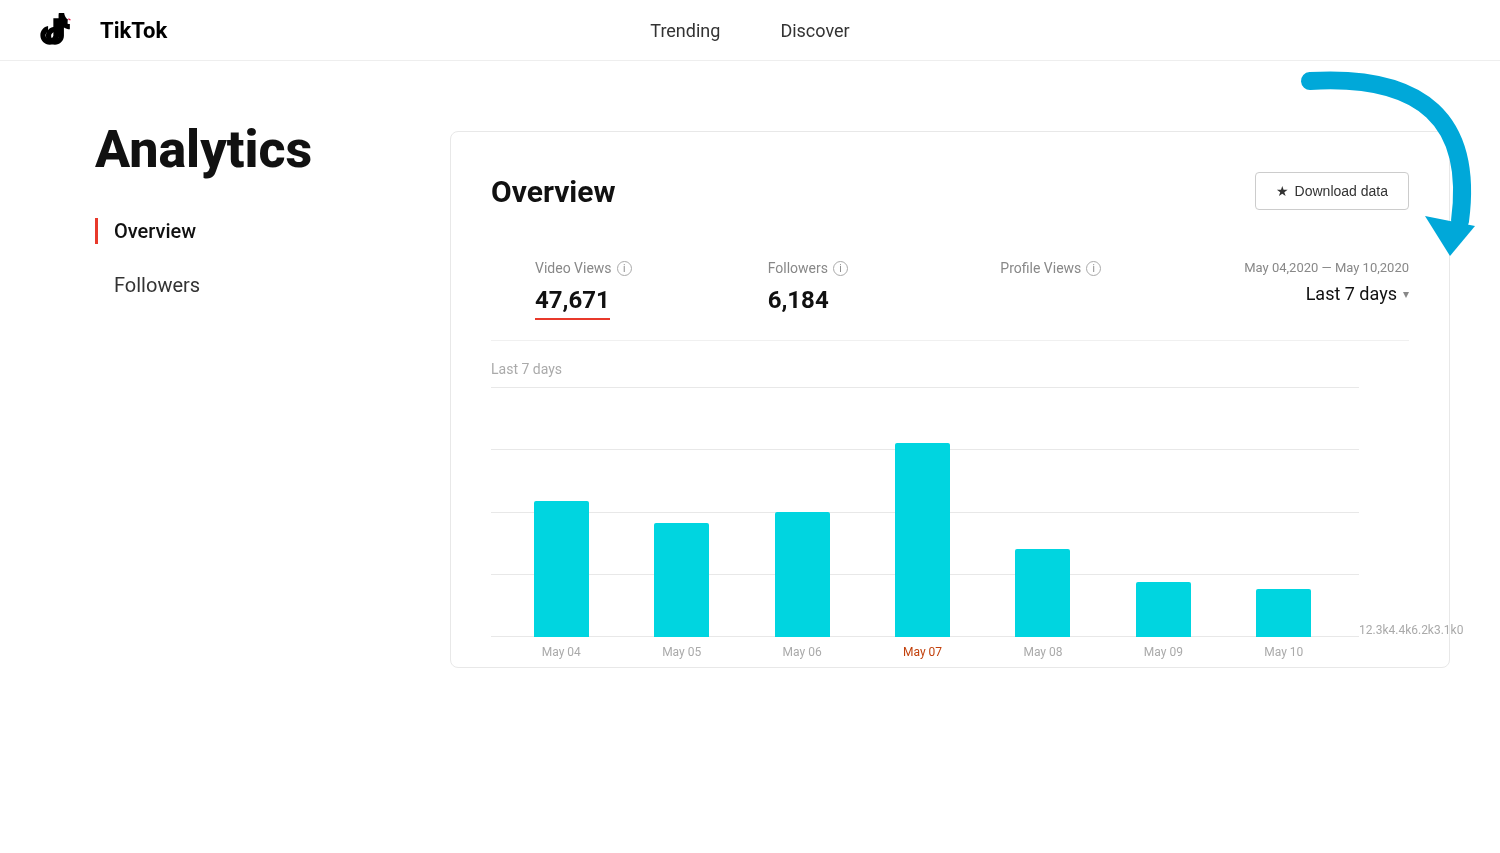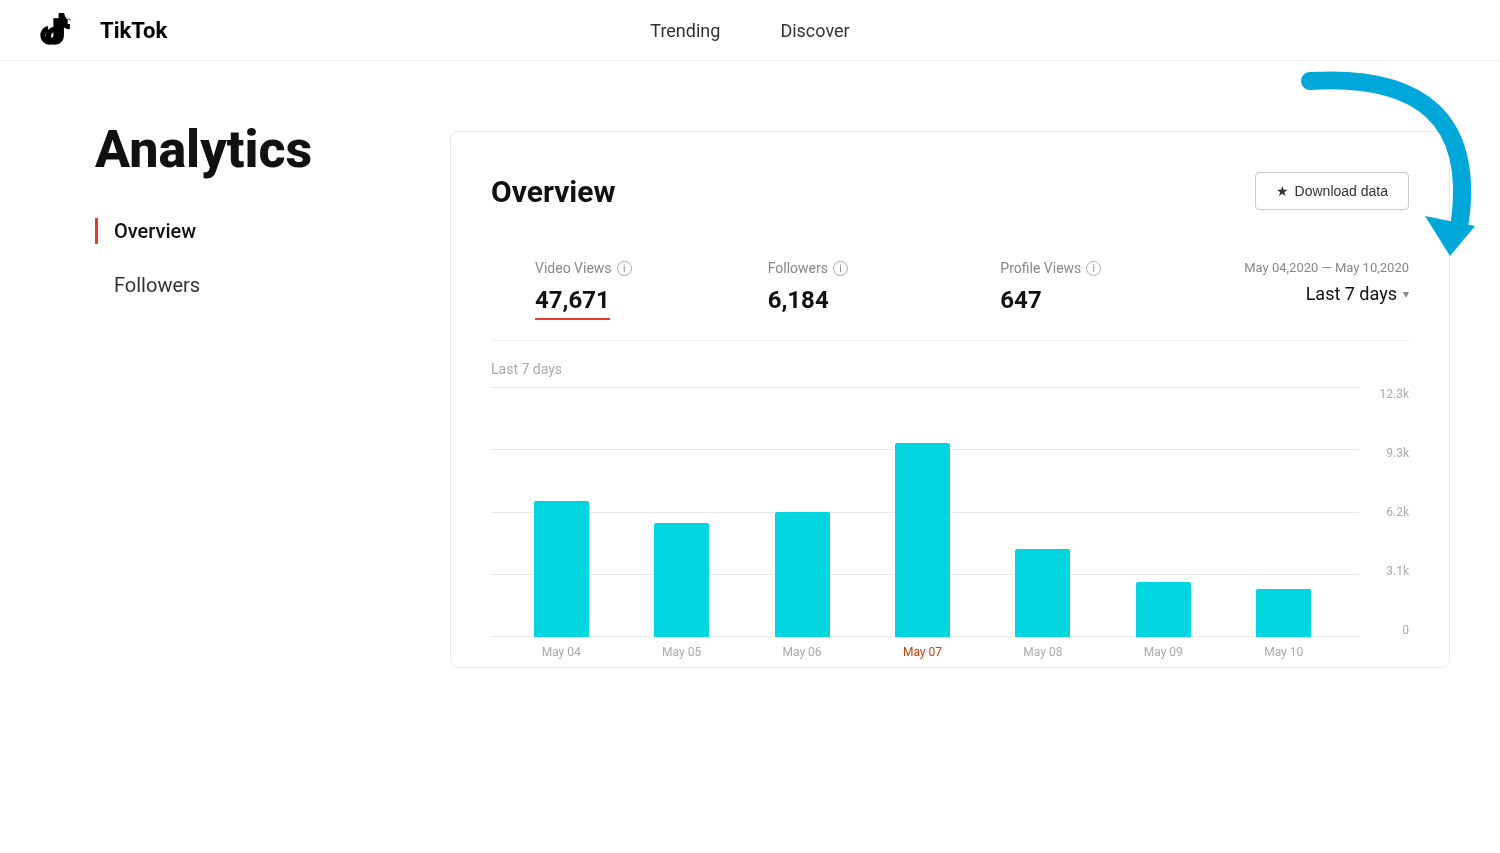--- a/index.html
+++ b/index.html
@@ -234,21 +234,21 @@
     .grid-line {
       width: 100%;
       border-top: 1px solid #e8e8e8;
     }
     .y-axis-labels {
       position: absolute;
       right: 0;
       top: 0;
       bottom: 30px;
       display: flex;
-      flex-direction: column;
+      flex-direction: row;
       justify-content: space-between;
       align-items: flex-end;
       width: 50px;
     }
     .y-label {
       font-size: 12px;
       color: #aaa;
     }
     .bars-area {
       position: absolute;
@@ -274,21 +274,21 @@
       border-radius: 2px 2px 0 0;
     }
     .x-labels {
       position: absolute;
       left: 0;
       right: 55px;
       bottom: 0;
       height: 30px;
       display: flex;
       align-items: center;
-      justify-content: flex-start;
+      justify-content: flex-end;
       padding: 0 10px;
     }
     .x-label {
       font-size: 12px;
       color: #aaa;
       flex: 1;
       text-align: center;
     }
   </style>
 </head>
@@ -353,21 +353,20 @@
             <span>Followers</span>
             <span class="info-icon">i</span>
           </div>
           <div class="stat-value">6,184</div>
         </div>
         <div class="stat-item">
           <div class="stat-label">
             <span>Profile Views</span>
             <span class="info-icon">i</span>
           </div>
-          <div class="stat-value">647</div>
         </div>
         <div class="date-range-area">
           <div class="date-range-text">May 04,2020 — May 10,2020</div>
           <div class="date-range-select">
             <span>Last 7 days</span>
             <span class="chevron-down">▾</span>
           </div>
         </div>
       </div>
 
@@ -378,21 +377,21 @@
           <div class="chart-grid">
             <div class="grid-line"></div>
             <div class="grid-line"></div>
             <div class="grid-line"></div>
             <div class="grid-line"></div>
             <div class="grid-line"></div>
           </div>
 
           <div class="y-axis-labels">
             <span class="y-label">12.3k</span>
-            <span class="y-label">9.3k</span>
+            <span class="y-label">4.4k</span>
             <span class="y-label">6.2k</span>
             <span class="y-label">3.1k</span>
             <span class="y-label">0</span>
           </div>
 
           <div class="bars-area" id="bars-area">
               <div class="bar-group" style="flex: 1 1 0%; display: flex; flex-direction: column; align-items: center; justify-content: flex-end; height: 100%;">
                 <div class="bar" style="height: 136px; width: 55px; background: rgb(0, 213, 224); border-radius: 2px 2px 0px 0px;"></div>
               </div>
               <div class="bar-group" style="flex: 1 1 0%; display: flex; flex-direction: column; align-items: center; justify-content: flex-end; height: 100%;">

